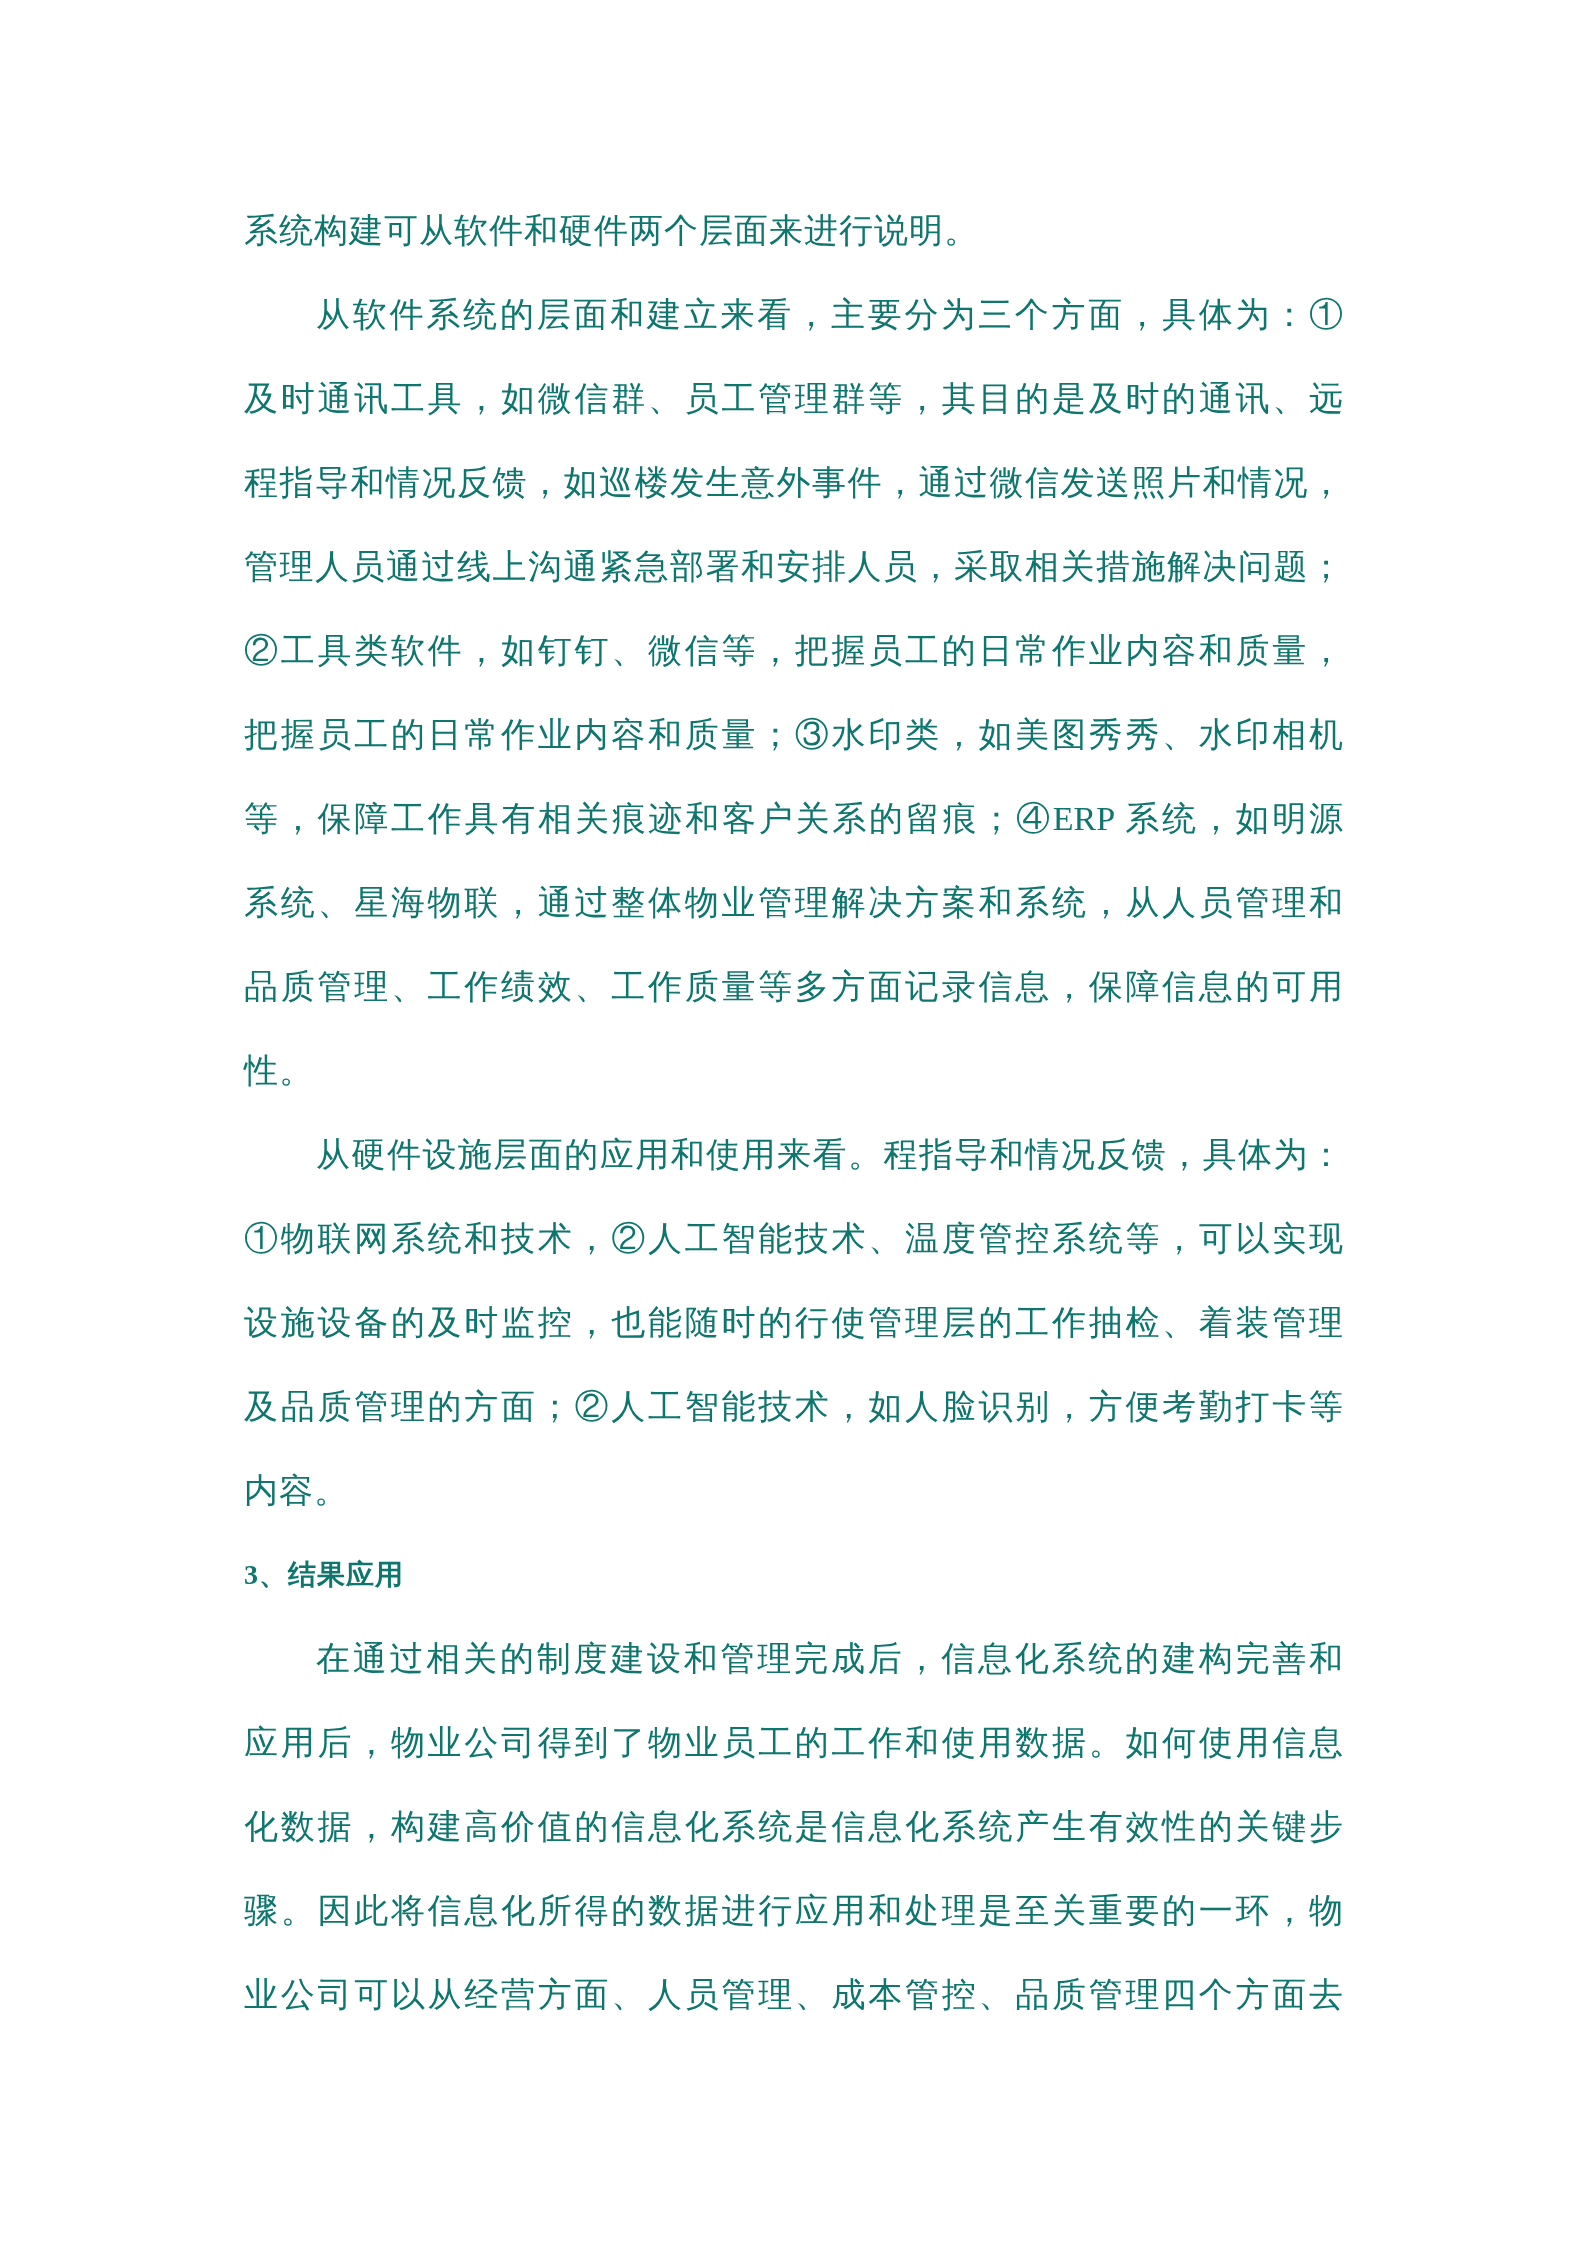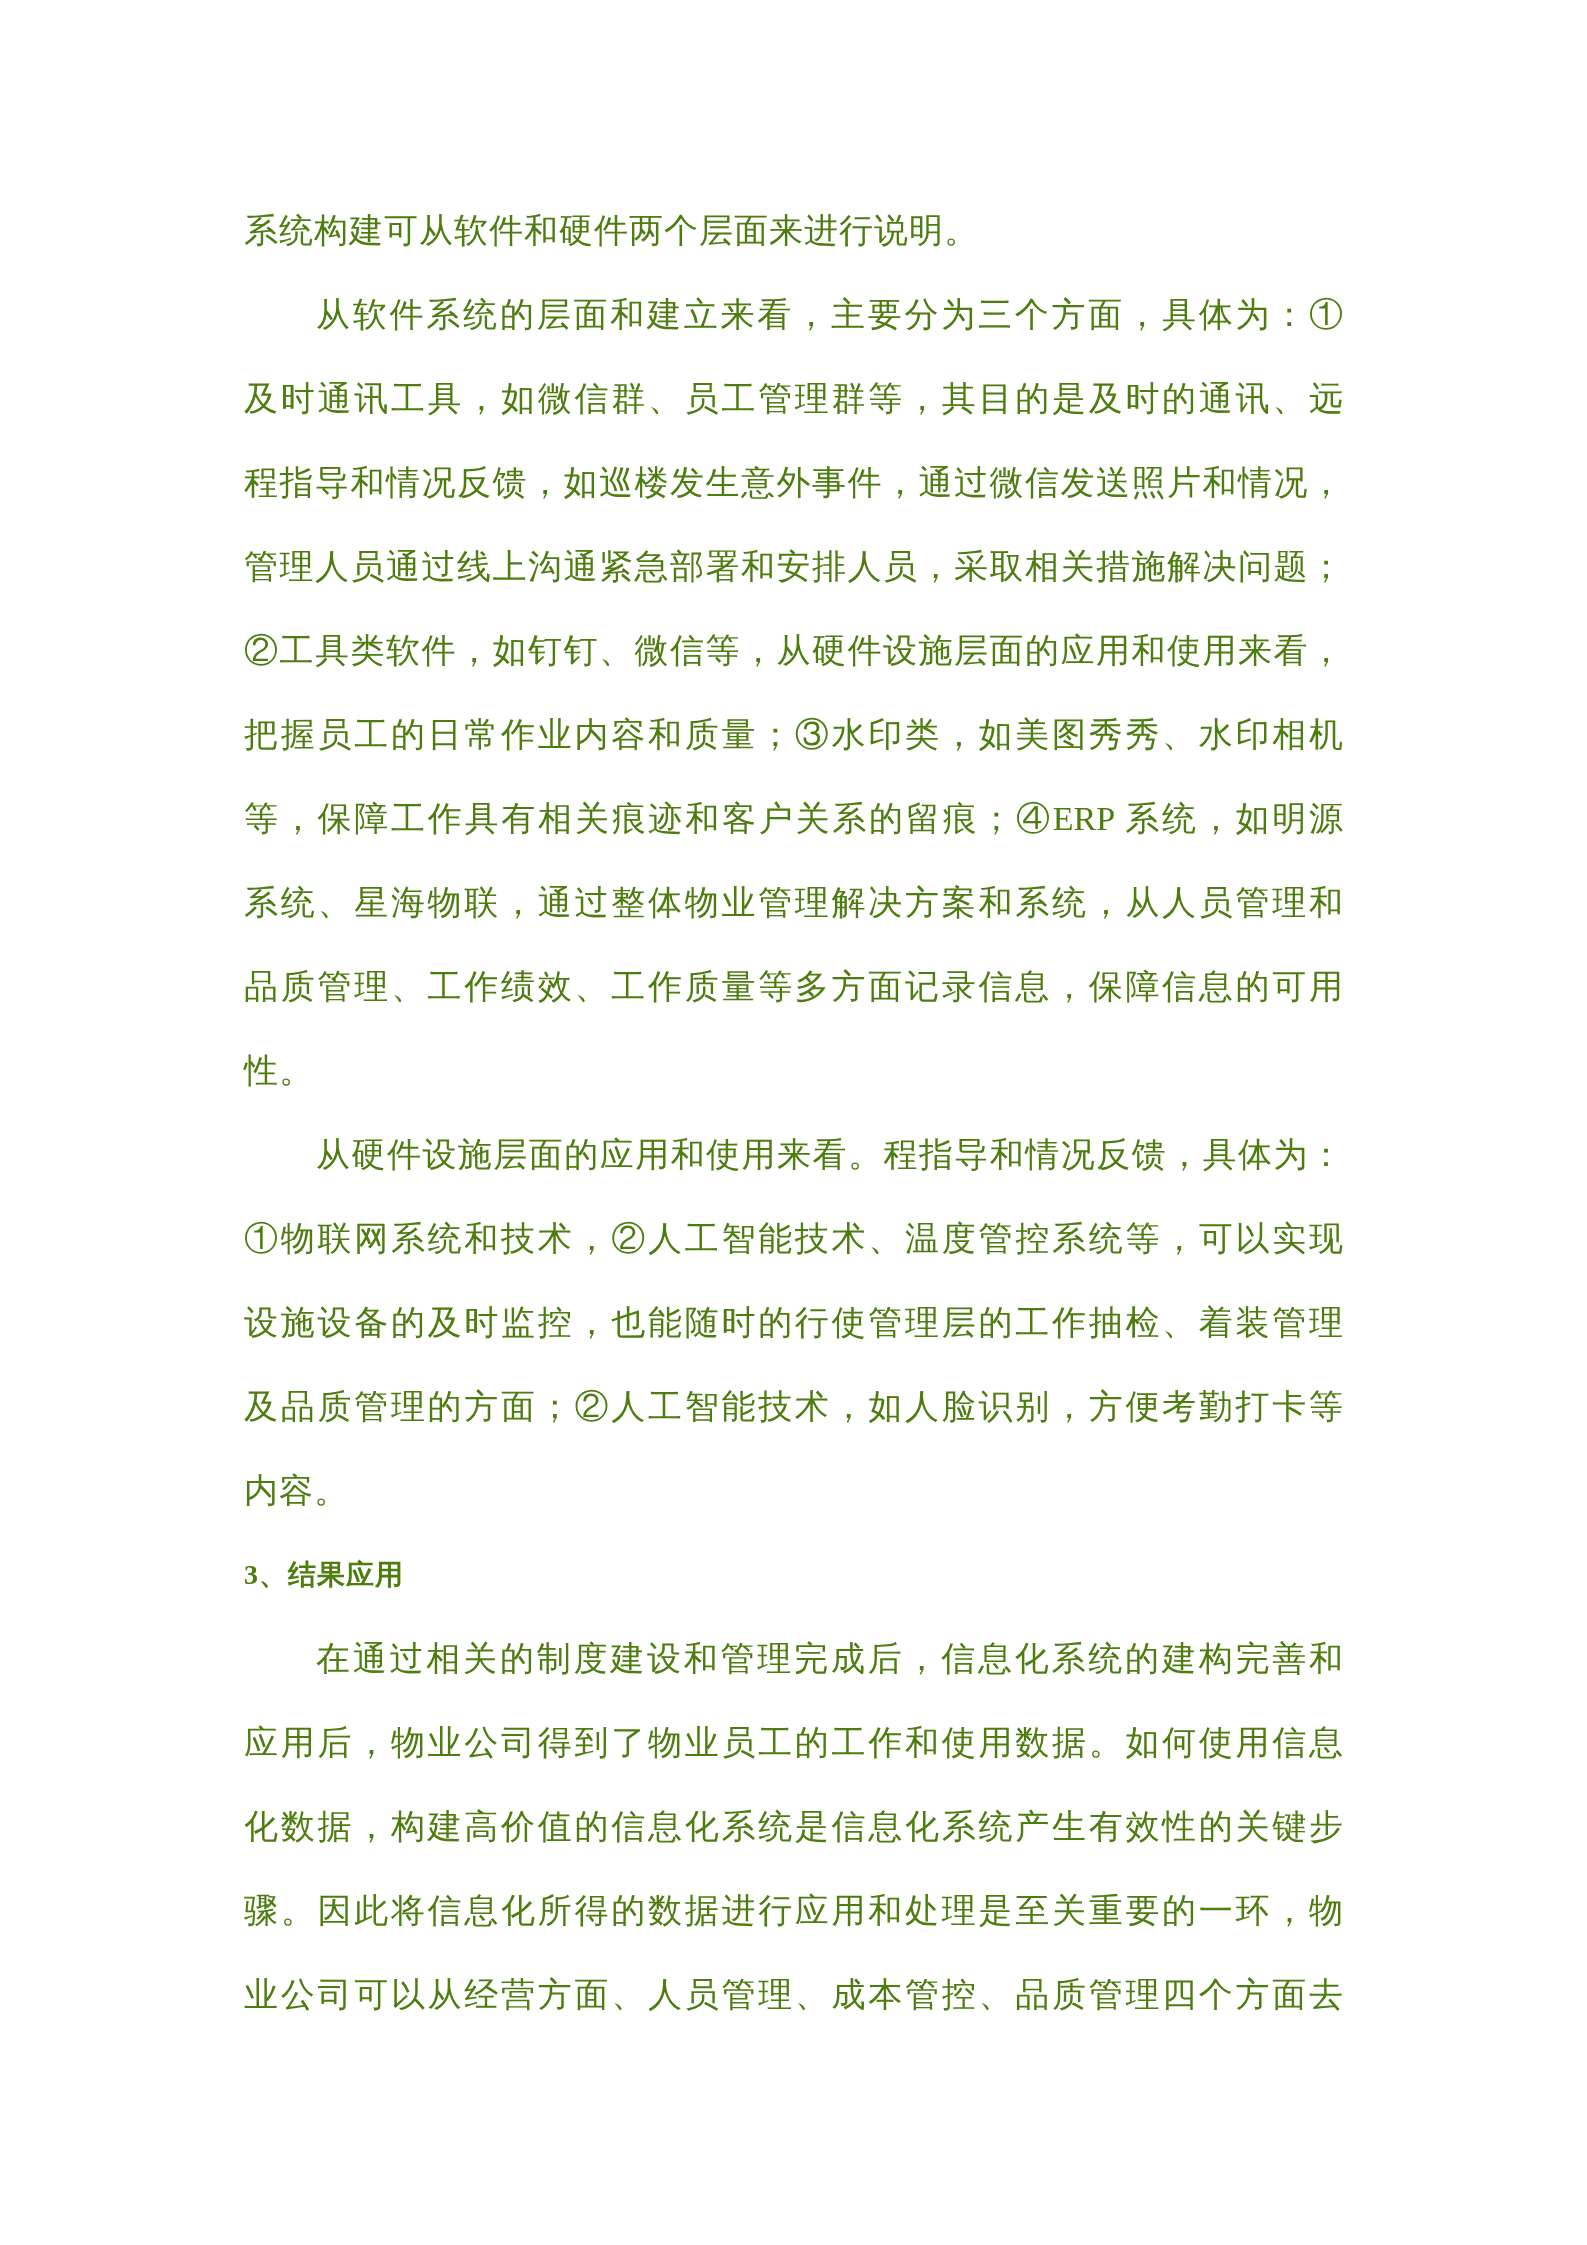--- a/index.html
+++ b/index.html
@@ -21,21 +21,21 @@
     left: 244px;
     top: 189px;
     width: 1099px;
   }
   .line {
     font-size: 34px;
     line-height: 84px;
     height: 84px;
     letter-spacing: 1px;
     white-space: nowrap;
-    color: #4d7c0f;
+    color: #0f766e;
   }
   .line.justify {
     white-space: normal;
     text-align: justify;
     text-align-last: justify;
     text-justify: inter-character;
     letter-spacing: 0;
   }
   .line.indent {
     padding-left: 72px;
@@ -48,21 +48,21 @@
 </head>
 <body>
 
 <div class="page">
   <div class="textblock" id="doc">
       <div class="line">系统构建可从软件和硬件两个层面来进行说明。</div>
       <div class="line justify indent">从软件系统的层面和建立来看，主要分为三个方面，具体为：①</div>
       <div class="line justify">及时通讯工具，如微信群、员工管理群等，其目的是及时的通讯、远</div>
       <div class="line justify">程指导和情况反馈，如巡楼发生意外事件，通过微信发送照片和情况，</div>
       <div class="line justify">管理人员通过线上沟通紧急部署和安排人员，采取相关措施解决问题；</div>
-      <div class="line justify">②工具类软件，如钉钉、微信等，从硬件设施层面的应用和使用来看，</div>
+      <div class="line justify">②工具类软件，如钉钉、微信等，把握员工的日常作业内容和质量，</div>
       <div class="line justify">把握员工的日常作业内容和质量；③水印类，如美图秀秀、水印相机</div>
       <div class="line justify">等，保障工作具有相关痕迹和客户关系的留痕；④ERP 系统，如明源</div>
       <div class="line justify">系统、星海物联，通过整体物业管理解决方案和系统，从人员管理和</div>
       <div class="line justify">品质管理、工作绩效、工作质量等多方面记录信息，保障信息的可用</div>
       <div class="line">性。</div>
       <div class="line justify indent">从硬件设施层面的应用和使用来看。程指导和情况反馈，具体为：</div>
       <div class="line justify">①物联网系统和技术，②人工智能技术、温度管控系统等，可以实现</div>
       <div class="line justify">设施设备的及时监控，也能随时的行使管理层的工作抽检、着装管理</div>
       <div class="line justify">及品质管理的方面；②人工智能技术，如人脸识别，方便考勤打卡等</div>
       <div class="line">内容。</div>

